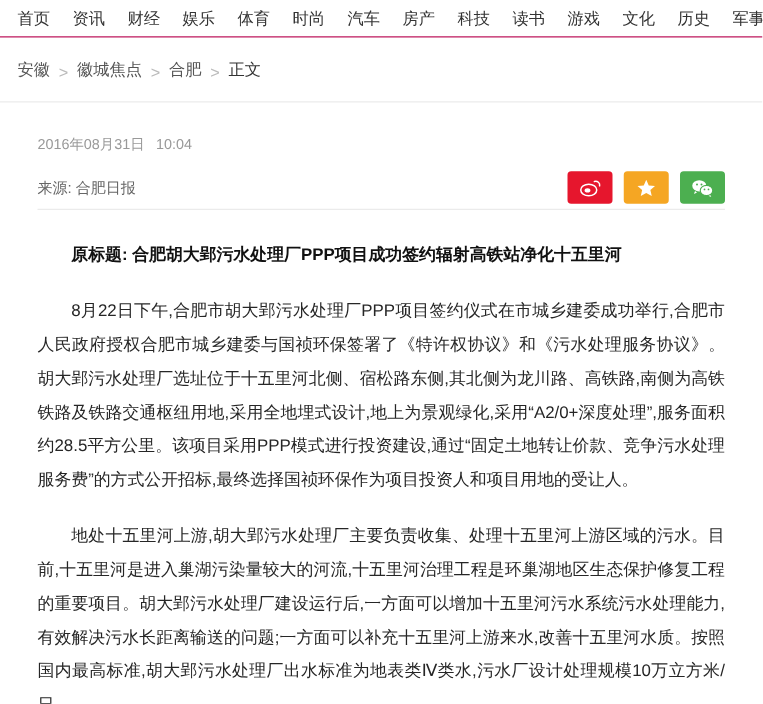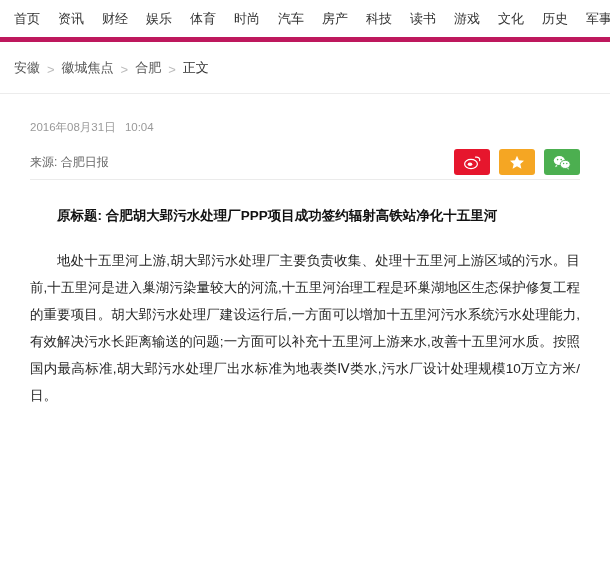--- a/index.html
+++ b/index.html
@@ -10,22 +10,22 @@
   }
   body {
     width: 610px;
     height: 563px;
     overflow: hidden;
     color: #222;
   }
 
   
   .topnav {
-    height: 42px;
-    border-bottom: 5px solid #be185d;
+    height: 30px;
+    border-bottom: 1px solid #be185d;
     display: flex;
     align-items: center;
     padding: 0 14px;
     box-sizing: border-box;
     background: #fff;
   }
   .topnav .nav-item {
     font-size: 13px;
     color: #333;
     margin-right: 18px;
@@ -222,16 +222,17 @@
         </svg>
       </span>
     </span>
   </div>
 
   <div class="body-text">
     <p class="orig-title">
       <span>原标题:</span>
       <span>合肥胡大郢污水处理厂PPP项目成功签约辐射高铁站净化十五里河</span>
     </p>
+    <p>8月22日下午,合肥市胡大郢污水处理厂PPP项目签约仪式在市城乡建委成功举行,合肥市人民政府授权合肥市城乡建委与国祯环保签署了《特许权协议》和《污水处理服务协议》。胡大郢污水处理厂选址位于十五里河北侧、宿松路东侧,其北侧为龙川路、高铁路,南侧为高铁铁路及铁路交通枢纽用地,采用全地埋式设计,地上为景观绿化,采用“A2/0+深度处理”,服务面积约28.5平方公里。该项目采用PPP模式进行投资建设,通过“固定土地转让价款、竞争污水处理服务费”的方式公开招标,最终选择国祯环保作为项目投资人和项目用地的受让人。</p>
     <p>地处十五里河上游,胡大郢污水处理厂主要负责收集、处理十五里河上游区域的污水。目前,十五里河是进入巢湖污染量较大的河流,十五里河治理工程是环巢湖地区生态保护修复工程的重要项目。胡大郢污水处理厂建设运行后,一方面可以增加十五里河污水系统污水处理能力,有效解决污水长距离输送的问题;一方面可以补充十五里河上游来水,改善十五里河水质。按照国内最高标准,胡大郢污水处理厂出水标准为地表类Ⅳ类水,污水厂设计处理规模10万立方米/日。</p>
   </div>
 
 </div>
 
 </body></html>

